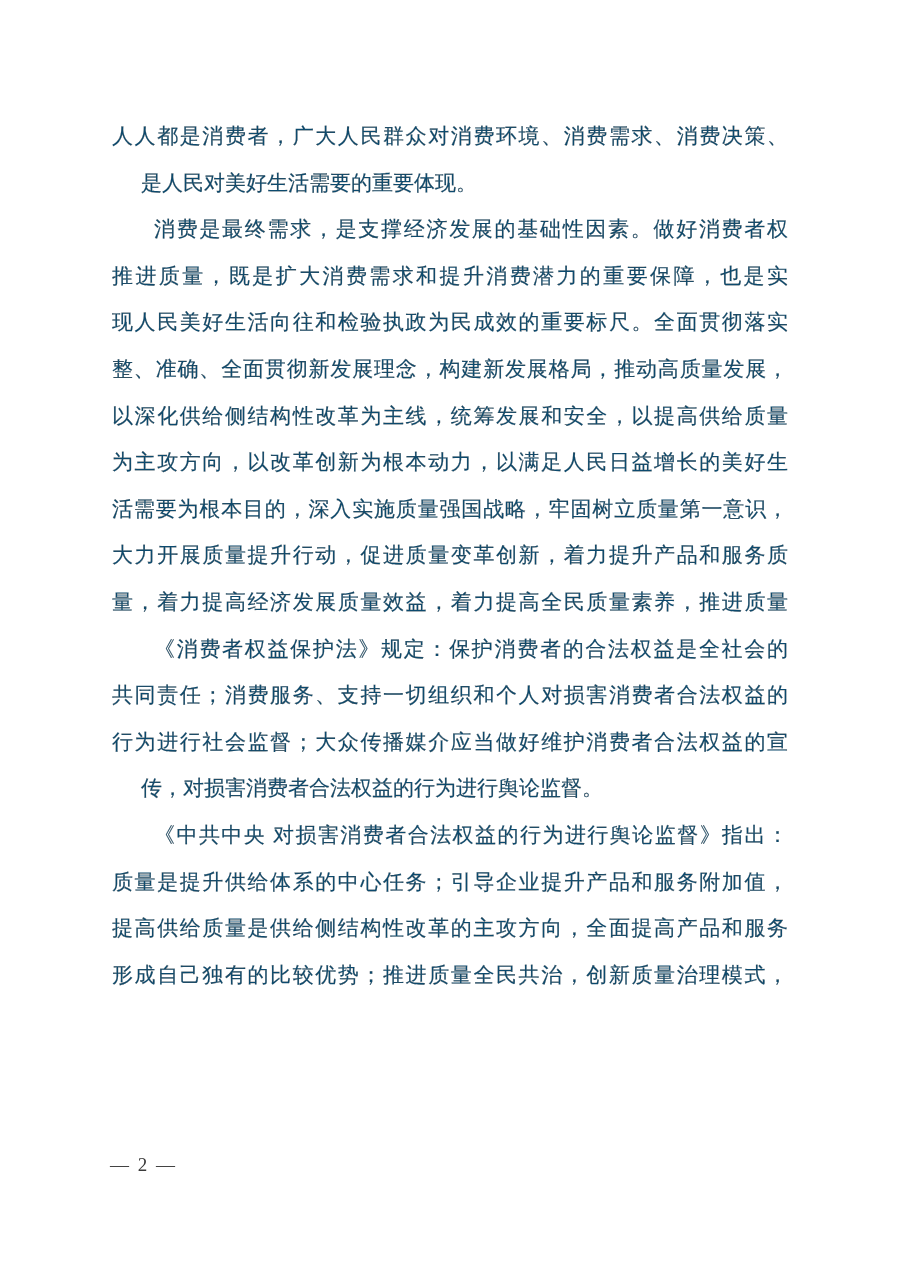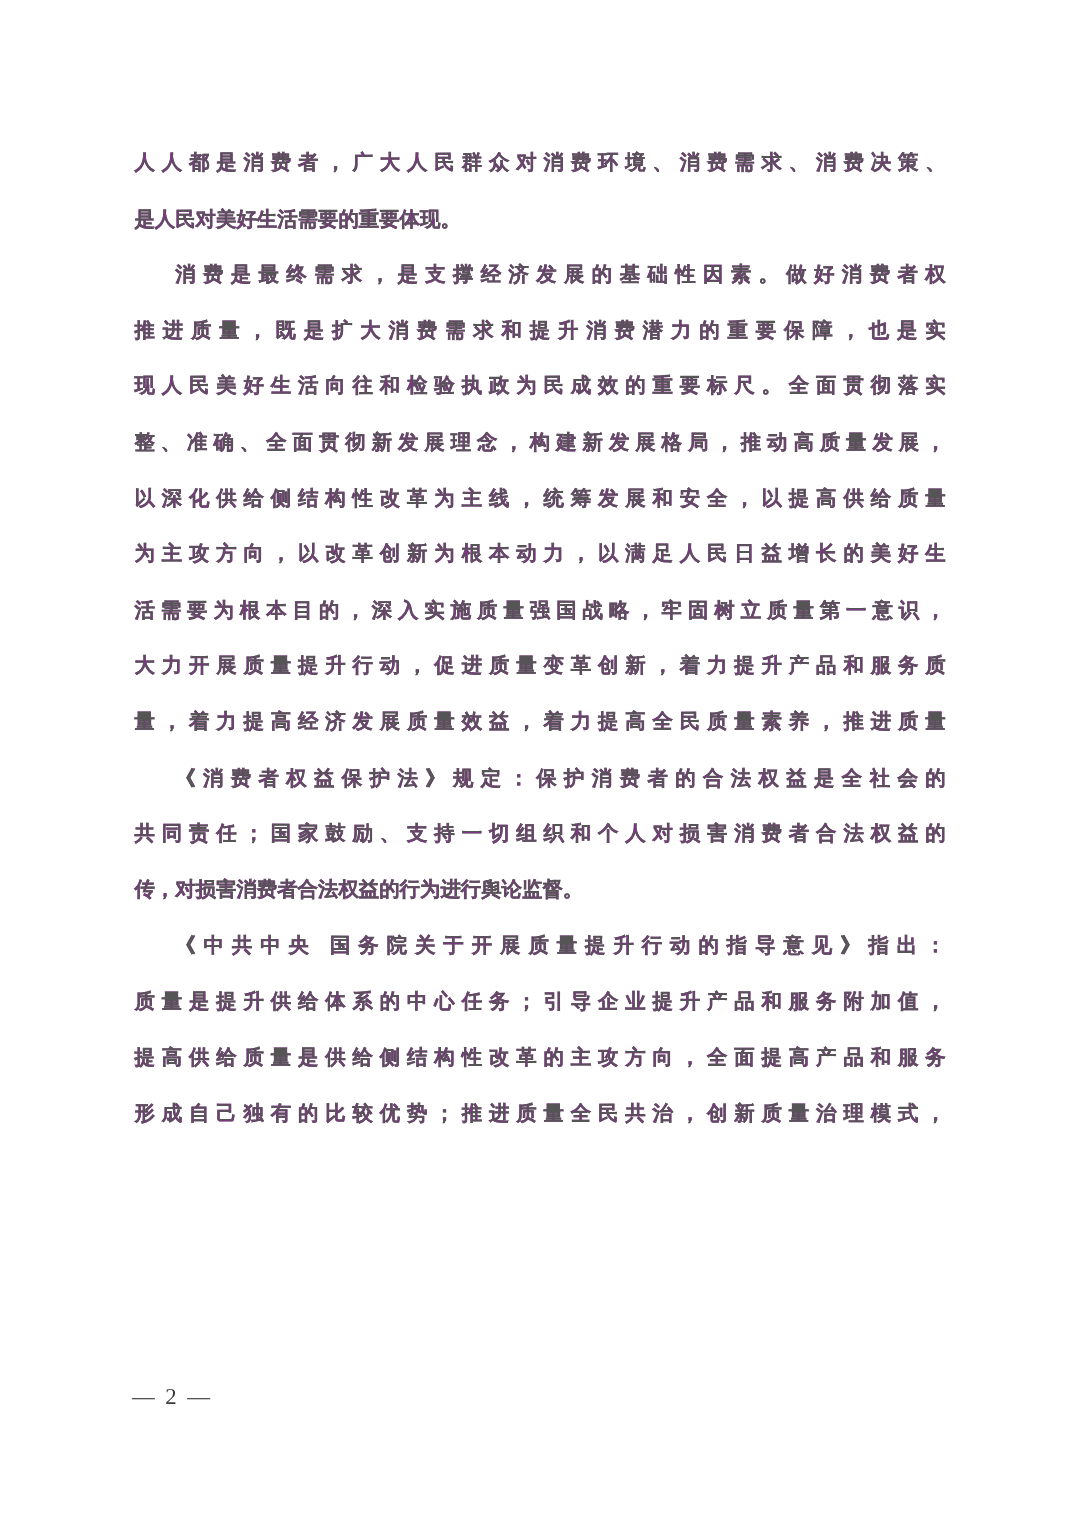--- a/index.html
+++ b/index.html
@@ -16,36 +16,37 @@
     font-family: "Liberation Serif", "DejaVu Serif", serif;
     color: #2e2e2e;
   }
   .text-block {
     position: absolute;
     left: 112px;
     top: 113px;
     width: 676px;
   }
   .line {
-    font-size: 17px;
+    font-size: 21px;
     line-height: 46.6px;
     height: 46.6px;
-    color: #a21caf;
+    color: #0c4a6e;
     text-align: justify;
     text-align-last: justify;
-    font-weight: 700;
+    font-weight: 400;
     
     -webkit-text-stroke: 0.2px #555;
   }
   .line.indent {
     text-indent: 2em;
   }
   .line.para-end {
     text-align: left;
     text-align-last: left;
+    margin-left: 29px;
   }
   .page-number {
     position: absolute;
     left: 110px;
     top: 1150px;
     font-size: 19px;
     line-height: 30px;
     letter-spacing: 2px;
     color: #3a3a3a;
     font-family: "Liberation Serif", "DejaVu Serif", serif;
@@ -61,21 +62,22 @@
       <div class="line indent">消费是最终需求，是支撑经济发展的基础性因素。做好消费者权</div>
       <div class="line">推进质量，既是扩大消费需求和提升消费潜力的重要保障，也是实</div>
       <div class="line">现人民美好生活向往和检验执政为民成效的重要标尺。全面贯彻落实</div>
       <div class="line">整、准确、全面贯彻新发展理念，构建新发展格局，推动高质量发展，</div>
       <div class="line">以深化供给侧结构性改革为主线，统筹发展和安全，以提高供给质量</div>
       <div class="line">为主攻方向，以改革创新为根本动力，以满足人民日益增长的美好生</div>
       <div class="line">活需要为根本目的，深入实施质量强国战略，牢固树立质量第一意识，</div>
       <div class="line">大力开展质量提升行动，促进质量变革创新，着力提升产品和服务质</div>
       <div class="line">量，着力提高经济发展质量效益，着力提高全民质量素养，推进质量</div>
       <div class="line indent">《消费者权益保护法》规定：保护消费者的合法权益是全社会的</div>
-      <div class="line">共同责任；国家鼓励、支持一切组织和个人对损害消费者合法权益的</div>
+      <div class="line">共同责任；消费服务、支持一切组织和个人对损害消费者合法权益的</div>
+      <div class="line">行为进行社会监督；大众传播媒介应当做好维护消费者合法权益的宣</div>
       <div class="line para-end">传，对损害消费者合法权益的行为进行舆论监督。</div>
-      <div class="line indent">《中共中央 国务院关于开展质量提升行动的指导意见》指出：</div>
+      <div class="line indent">《中共中央 对损害消费者合法权益的行为进行舆论监督》指出：</div>
       <div class="line">质量是提升供给体系的中心任务；引导企业提升产品和服务附加值，</div>
       <div class="line">提高供给质量是供给侧结构性改革的主攻方向，全面提高产品和服务</div>
       <div class="line">形成自己独有的比较优势；推进质量全民共治，创新质量治理模式，</div>
     </div>
   <div class="page-number">— 2 —</div>
 </div>
 
 </body></html>

